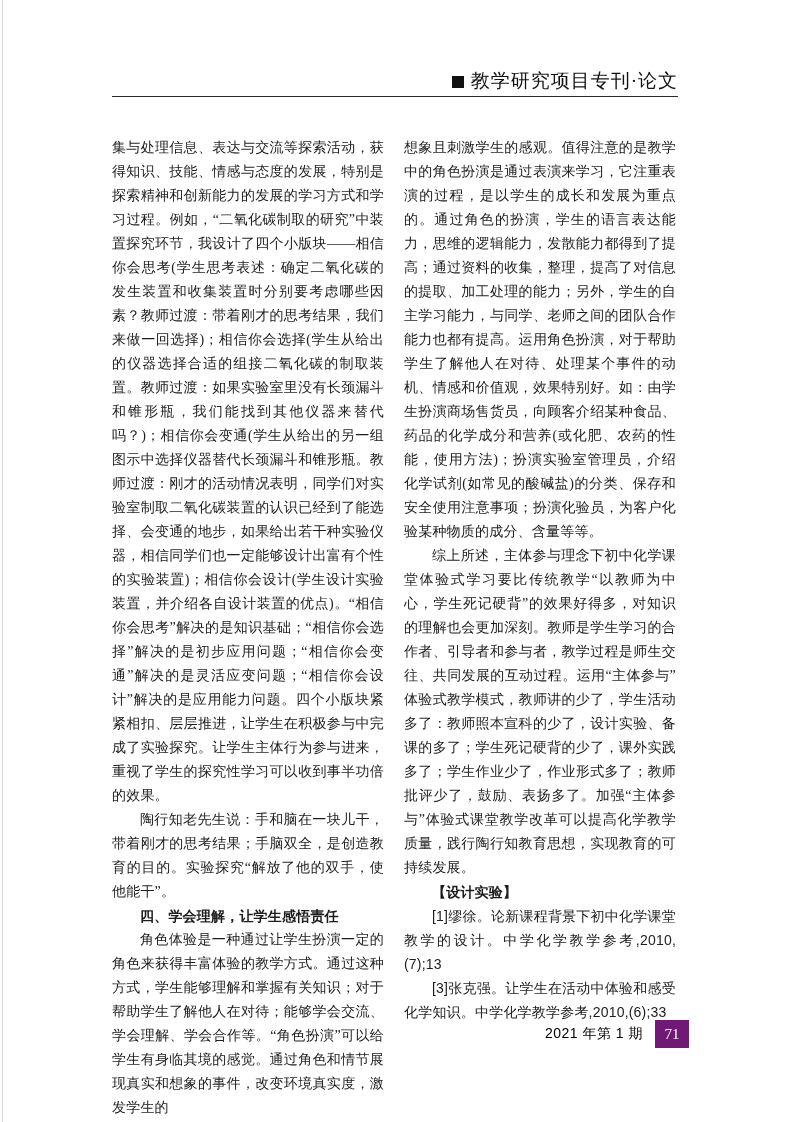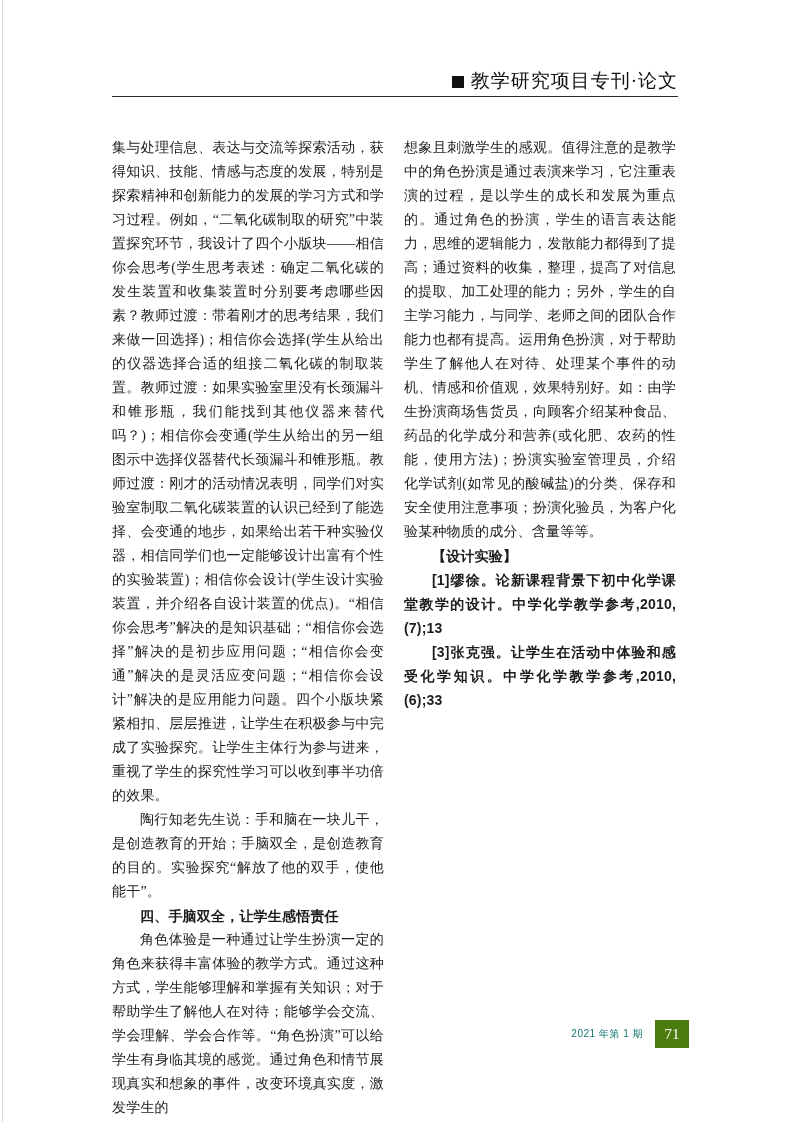--- a/index.html
+++ b/index.html
@@ -63,63 +63,64 @@
     font-size:14.5px;
     line-height:24px;
     font-weight:700;
     font-family:"Liberation Sans","DejaVu Sans",sans-serif;
     text-indent:2em;
   }
   .ref-item {
     margin:0;
     font-size:14px;
     line-height:24px;
-    font-weight:700;
+    font-weight:400;
     font-family:"Liberation Sans","DejaVu Sans",sans-serif;
     text-align:justify;
     text-justify:inter-ideograph;
     text-indent:2em;
     letter-spacing:0.2px;
   }
   
   .footer {
     position:absolute; top:1020px; left:112px; width:577px;
     display:flex; justify-content:flex-end; align-items:center;
     gap:12px;
     font-family:"Liberation Sans","DejaVu Sans",sans-serif;
   }
-  .footer .issue { font-size:10px; color:#0f766e; letter-spacing:0.5px; }
+  .footer .issue { font-size:14px; color:#000000; letter-spacing:0.5px; }
   .footer .page-badge {
     width:34px; height:28px;
-    background:#4d7c0f;
+    background:#701a75;
     color:#ffffff;
     display:flex; align-items:center; justify-content:center;
     font-size:15px;
     font-family:"Liberation Serif","DejaVu Serif",serif;
   }
 </style>
 </head>
 <body>
 
 <div class="scan-edge"></div>
 
 <div class="header">
   <span class="marker"></span><span>教学研究项目专刊·论文</span>
 </div>
 <div class="header-rule"></div>
 
 <div class="columns">
   <div class="col">
     <p>集与处理信息、表达与交流等探索活动，获得知识、技能、情感与态度的发展，特别是探索精神和创新能力的发展的学习方式和学习过程。例如，“二氧化碳制取的研究”中装置探究环节，我设计了四个小版块——相信你会思考(学生思考表述：确定二氧化碳的发生装置和收集装置时分别要考虑哪些因素？教师过渡：带着刚才的思考结果，我们来做一回选择)；相信你会选择(学生从给出的仪器选择合适的组接二氧化碳的制取装置。教师过渡：如果实验室里没有长颈漏斗和锥形瓶，我们能找到其他仪器来替代吗？)；相信你会变通(学生从给出的另一组图示中选择仪器替代长颈漏斗和锥形瓶。教师过渡：刚才的活动情况表明，同学们对实验室制取二氧化碳装置的认识已经到了能选择、会变通的地步，如果给出若干种实验仪器，相信同学们也一定能够设计出富有个性的实验装置)；相信你会设计(学生设计实验装置，并介绍各自设计装置的优点)。“相信你会思考”解决的是知识基础；“相信你会选择”解决的是初步应用问题；“相信你会变通”解决的是灵活应变问题；“相信你会设计”解决的是应用能力问题。四个小版块紧紧相扣、层层推进，让学生在积极参与中完成了实验探究。让学生主体行为参与进来，重视了学生的探究性学习可以收到事半功倍的效果。</p>
-    <p class="indent">陶行知老先生说：手和脑在一块儿干，是创造教育的开始；手脑双全，是创造教育的目的。实验探究“解放了他的双手，使他能干”。</p>
-    <p class="sec-heading">四、手脑双全，让学生感悟责任</p>
+    <p class="indent">陶行知老先生说：手和脑在一块儿干，带着刚才的思考结果；手脑双全，是创造教育的目的。实验探究“解放了他的双手，使他能干”。</p>
+    <p class="sec-heading">四、学会理解，让学生感悟责任</p>
     <p class="indent">角色体验是一种通过让学生扮演一定的角色来获得丰富体验的教学方式。通过这种方式，学生能够理解和掌握有关知识；对于帮助学生了解他人在对待；能够学会交流、学会理解、学会合作等。“角色扮演”可以给学生有身临其境的感觉。通过角色和情节展现真实和想象的事件，改变环境真实度，激发学生的</p>
   </div>
   <div class="col">
     <p>想象且刺激学生的感观。值得注意的是教学中的角色扮演是通过表演来学习，它注重表演的过程，是以学生的成长和发展为重点的。通过角色的扮演，学生的语言表达能力，思维的逻辑能力，发散能力都得到了提高；通过资料的收集，整理，提高了对信息的提取、加工处理的能力；另外，学生的自主学习能力，与同学、老师之间的团队合作能力也都有提高。运用角色扮演，对于帮助学生了解他人在对待、处理某个事件的动机、情感和价值观，效果特别好。如：由学生扮演商场售货员，向顾客介绍某种食品、药品的化学成分和营养(或化肥、农药的性能，使用方法)；扮演实验室管理员，介绍化学试剂(如常见的酸碱盐)的分类、保存和安全使用注意事项；扮演化验员，为客户化验某种物质的成分、含量等等。</p>
+    <p class="indent">综上所述，主体参与理念下初中化学课堂体验式学习要比传统教学“以教师为中心，学生死记硬背”的效果好得多，对知识的理解也会更加深刻。教师是学生学习的合作者、引导者和参与者，教学过程是师生交往、共同发展的互动过程。运用“主体参与”体验式教学模式，教师讲的少了，学生活动多了：教师照本宣科的少了，设计实验、备课的多了；学生死记硬背的少了，课外实践多了；学生作业少了，作业形式多了；教师批评少了，鼓励、表扬多了。加强“主体参与”体验式课堂教学改革可以提高化学教学质量，践行陶行知教育思想，实现教育的可持续发展。</p>
     <p class="refs-title">【设计实验】</p>
     <p class="ref-item">[1]缪徐。论新课程背景下初中化学课堂教学的设计。中学化学教学参考,2010,(7);13</p>
     <p class="ref-item">[3]张克强。让学生在活动中体验和感受化学知识。中学化学教学参考,2010,(6);33</p>
   </div>
 </div>
 
 <div class="footer">
   <span class="issue">2021 年第 1 期</span>
   <span class="page-badge">71</span>
 </div>

